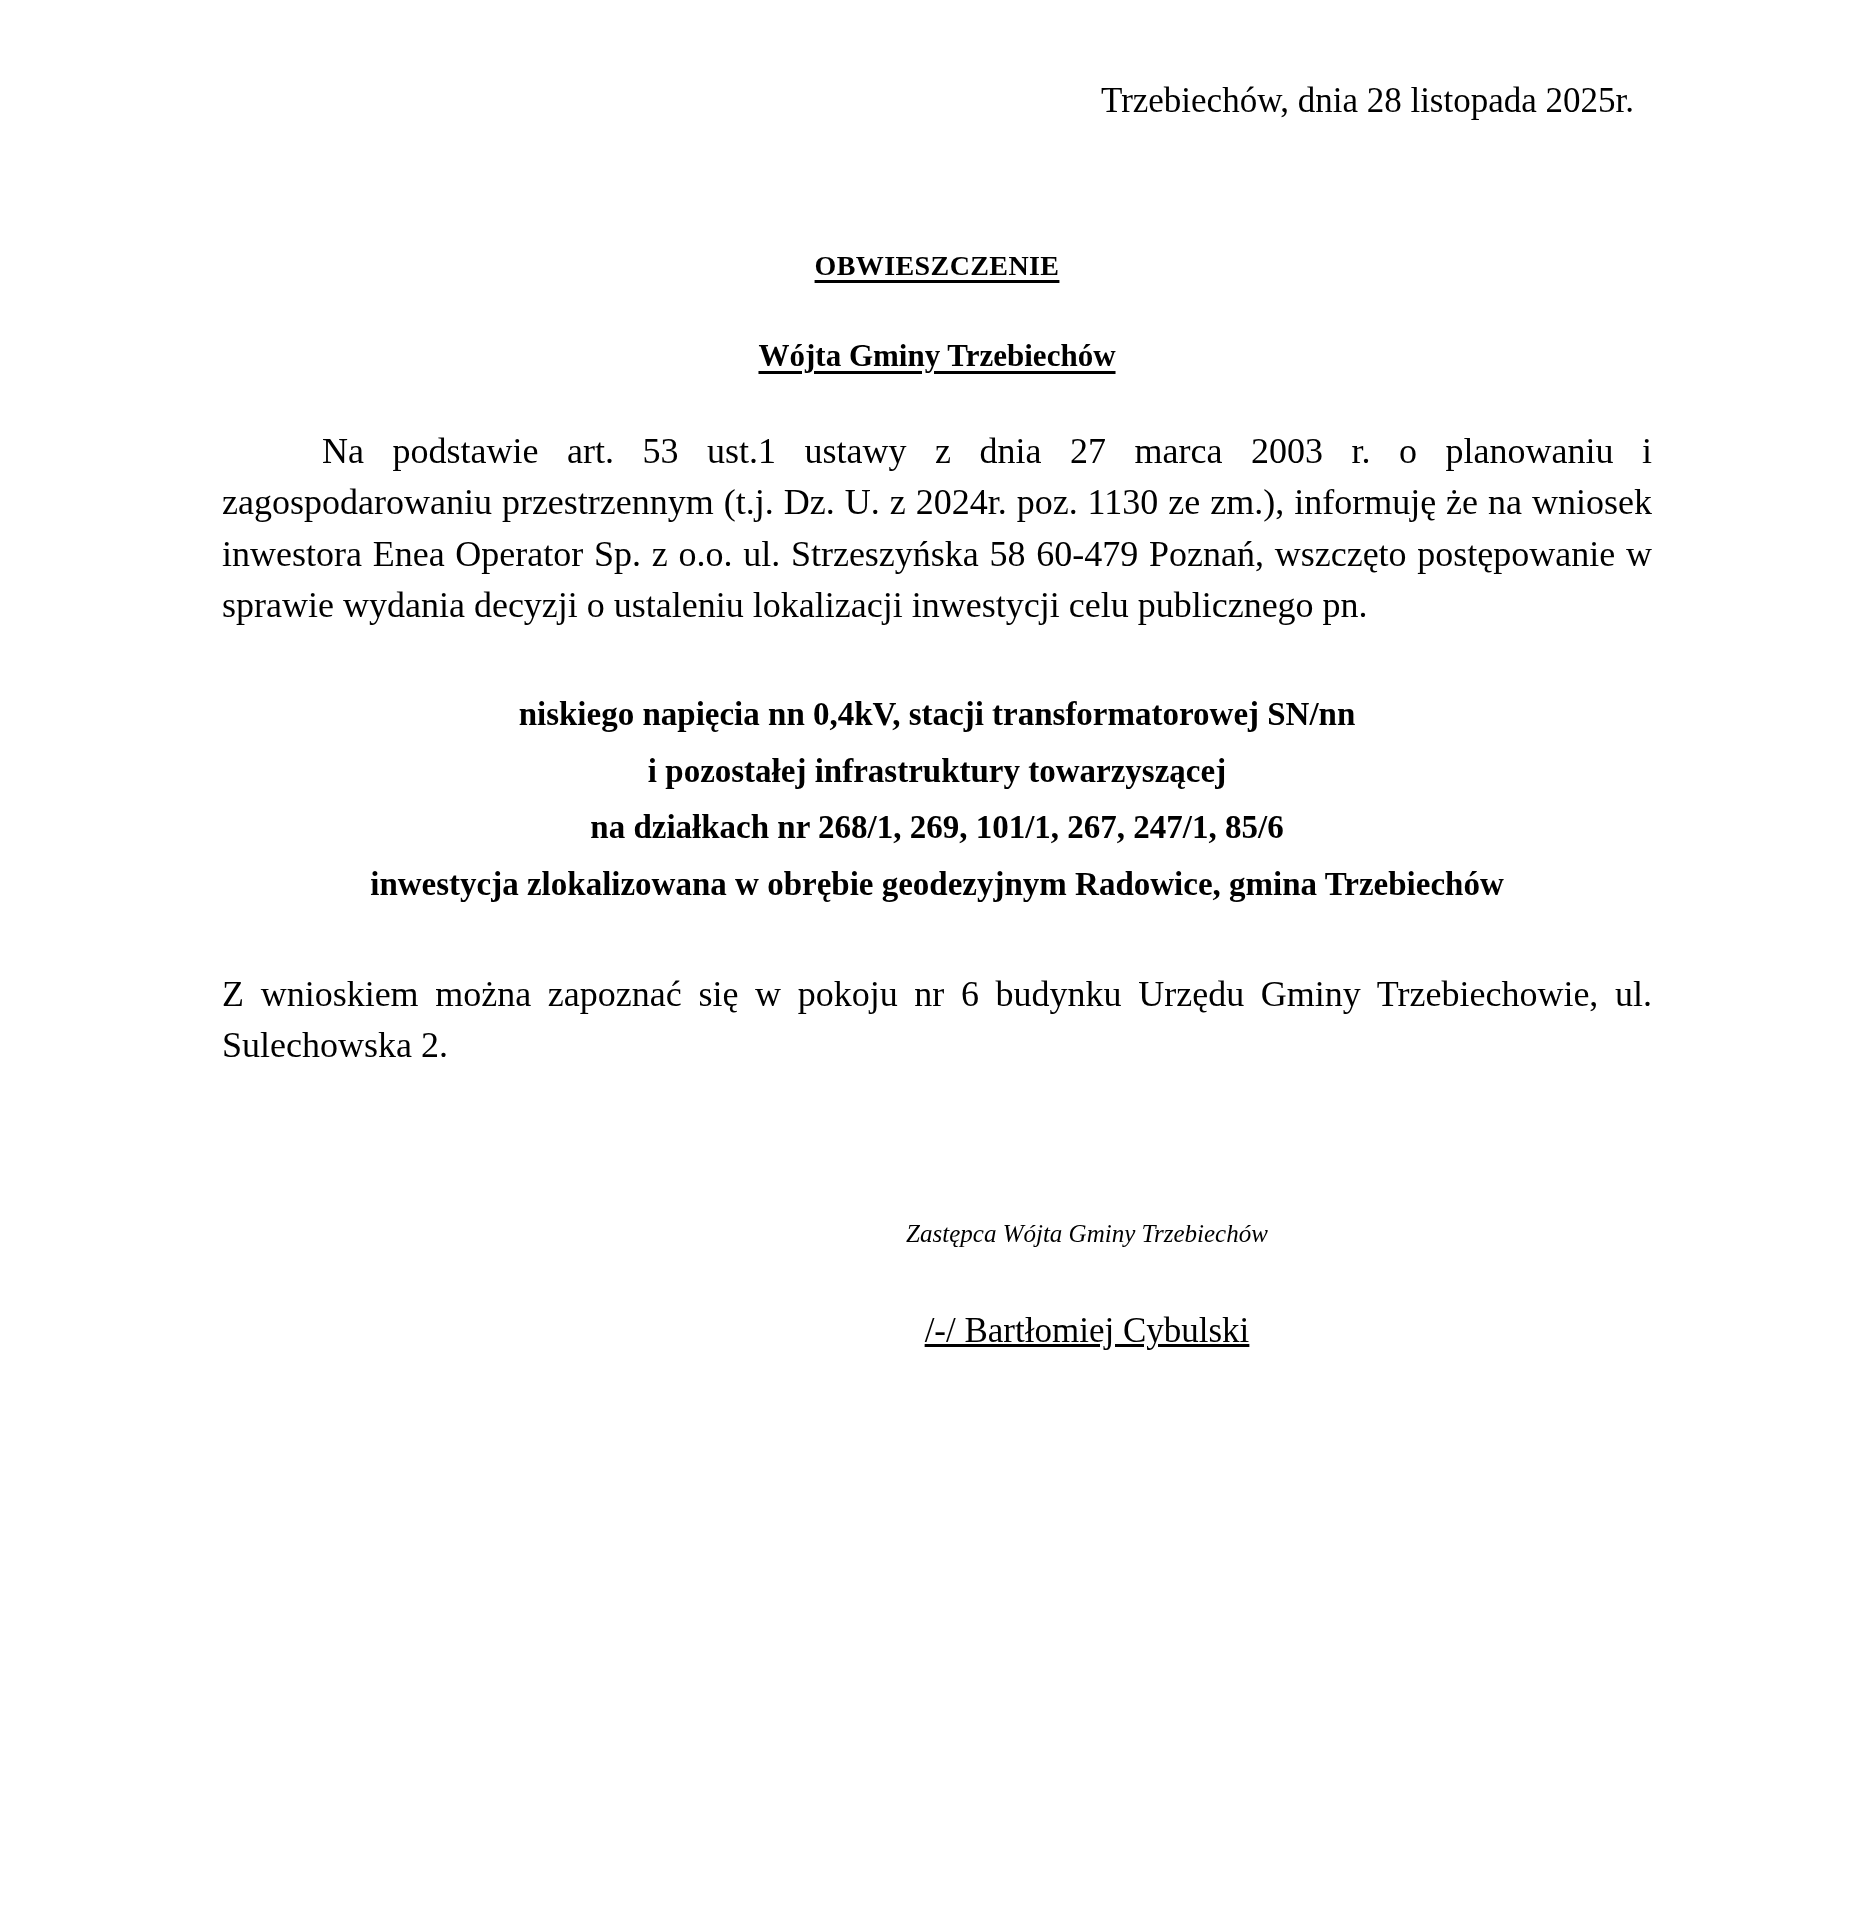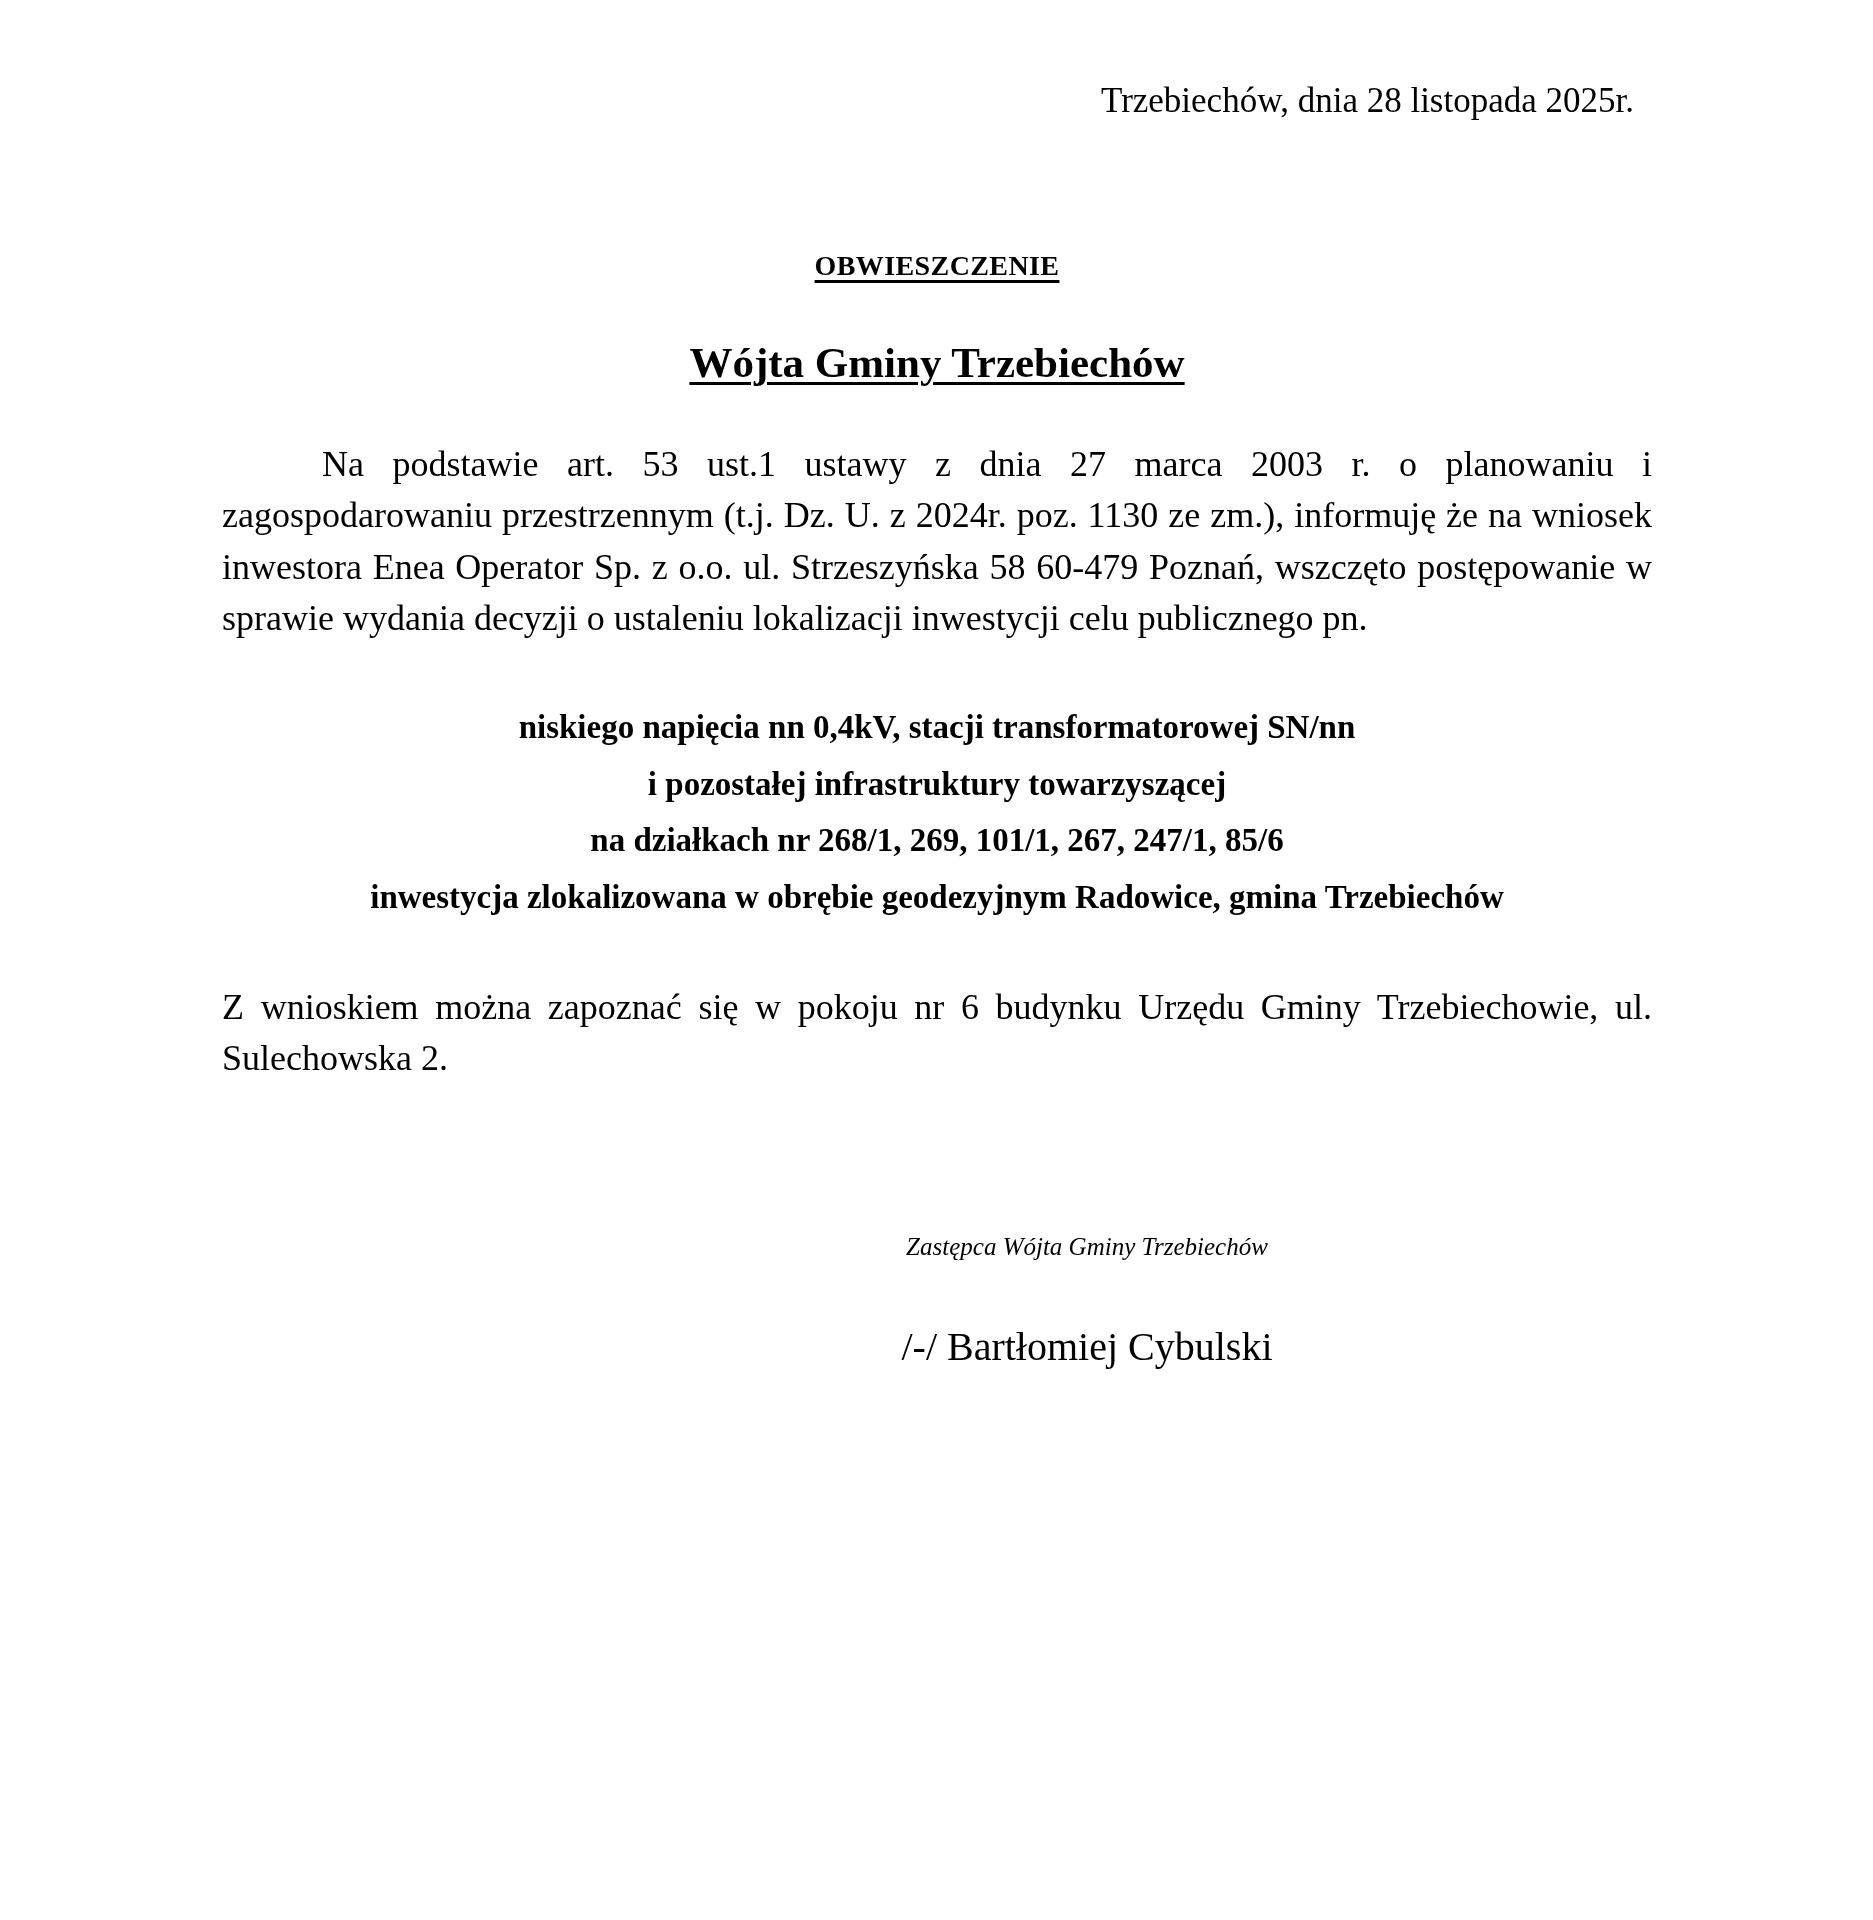--- a/index.html
+++ b/index.html
@@ -58,21 +58,21 @@
     letter-spacing: 0.4px;
   }
   .title-main span {
     text-decoration: underline;
     text-underline-offset: 5px;
     text-decoration-thickness: 3px;
   }
 
   .title-sub {
     text-align: center;
-    font-size: 43px;
+    font-size: 31px;
     font-weight: bold;
     margin-top: 56px;
   }
   .title-sub span {
     text-decoration: underline;
     text-underline-offset: 5px;
     text-decoration-thickness: 3px;
   }
 
   
@@ -130,23 +130,24 @@
     margin-top: 146px;
     text-align: center;
     padding-left: 300px;
   }
   .sign-role {
     font-size: 25px;
     font-style: italic;
     line-height: 1.3;
   }
   .sign-name {
-    font-size: 40px;
+    font-size: 35px;
     margin-top: 58px;
     line-height: 1.3;
+    text-decoration: underline;
   }
 
   b.inline-bold { font-weight: bold; }
 </style>
 </head>
 <body>
 
 <div class="page">
   <div class="content">
 

